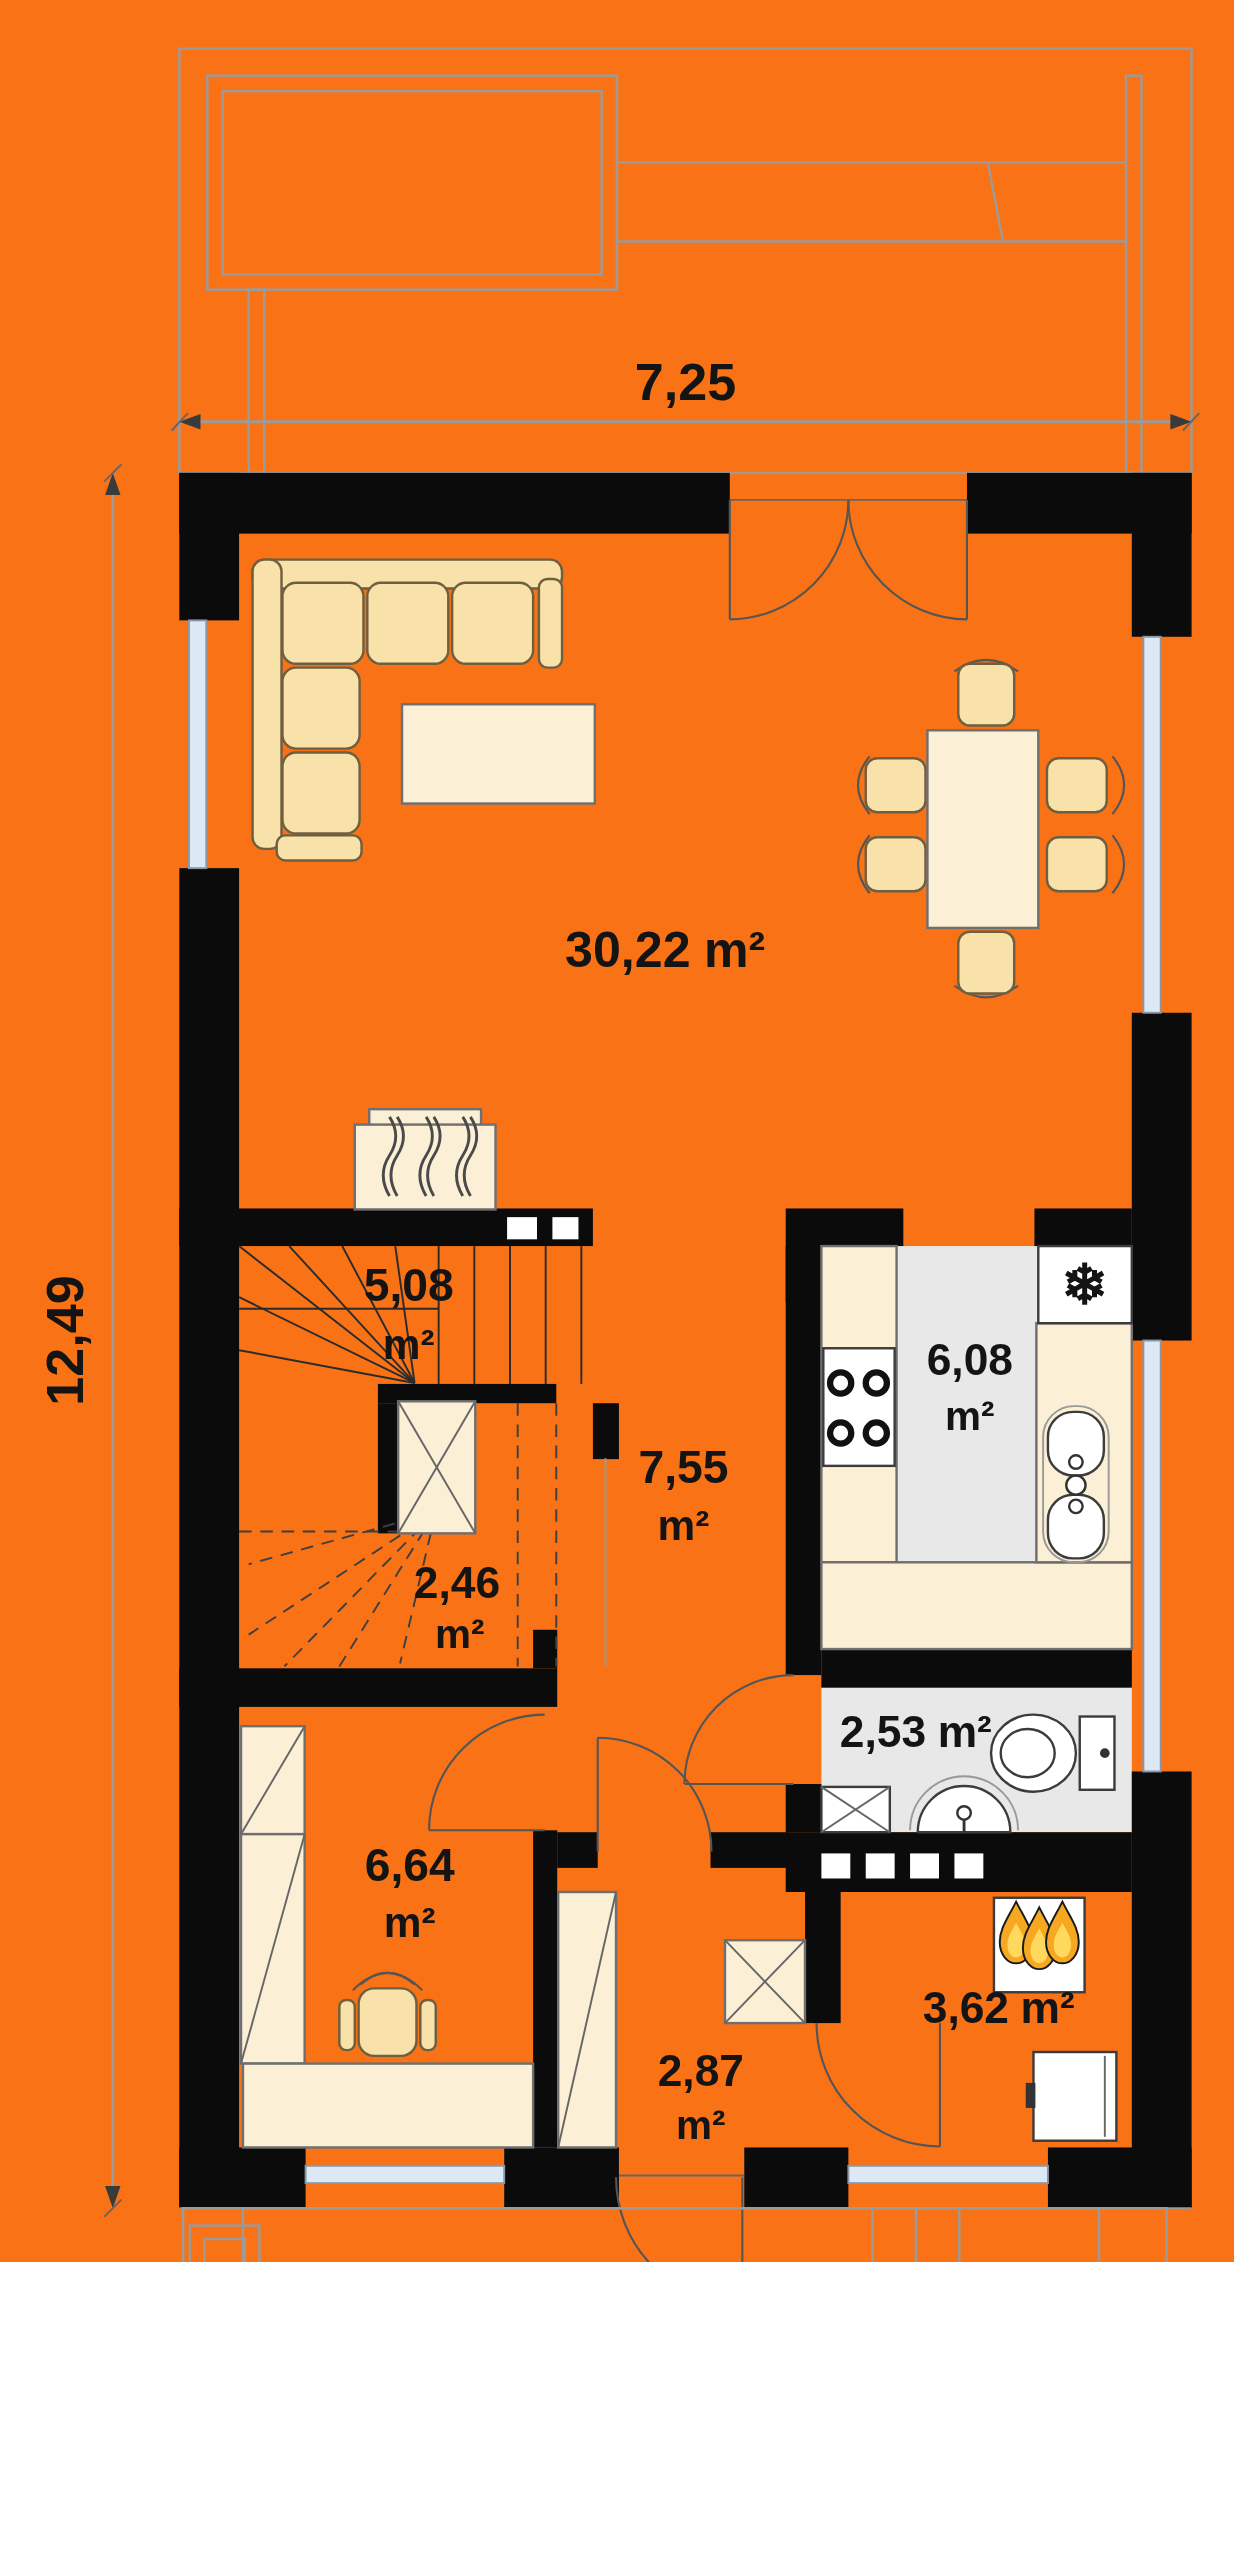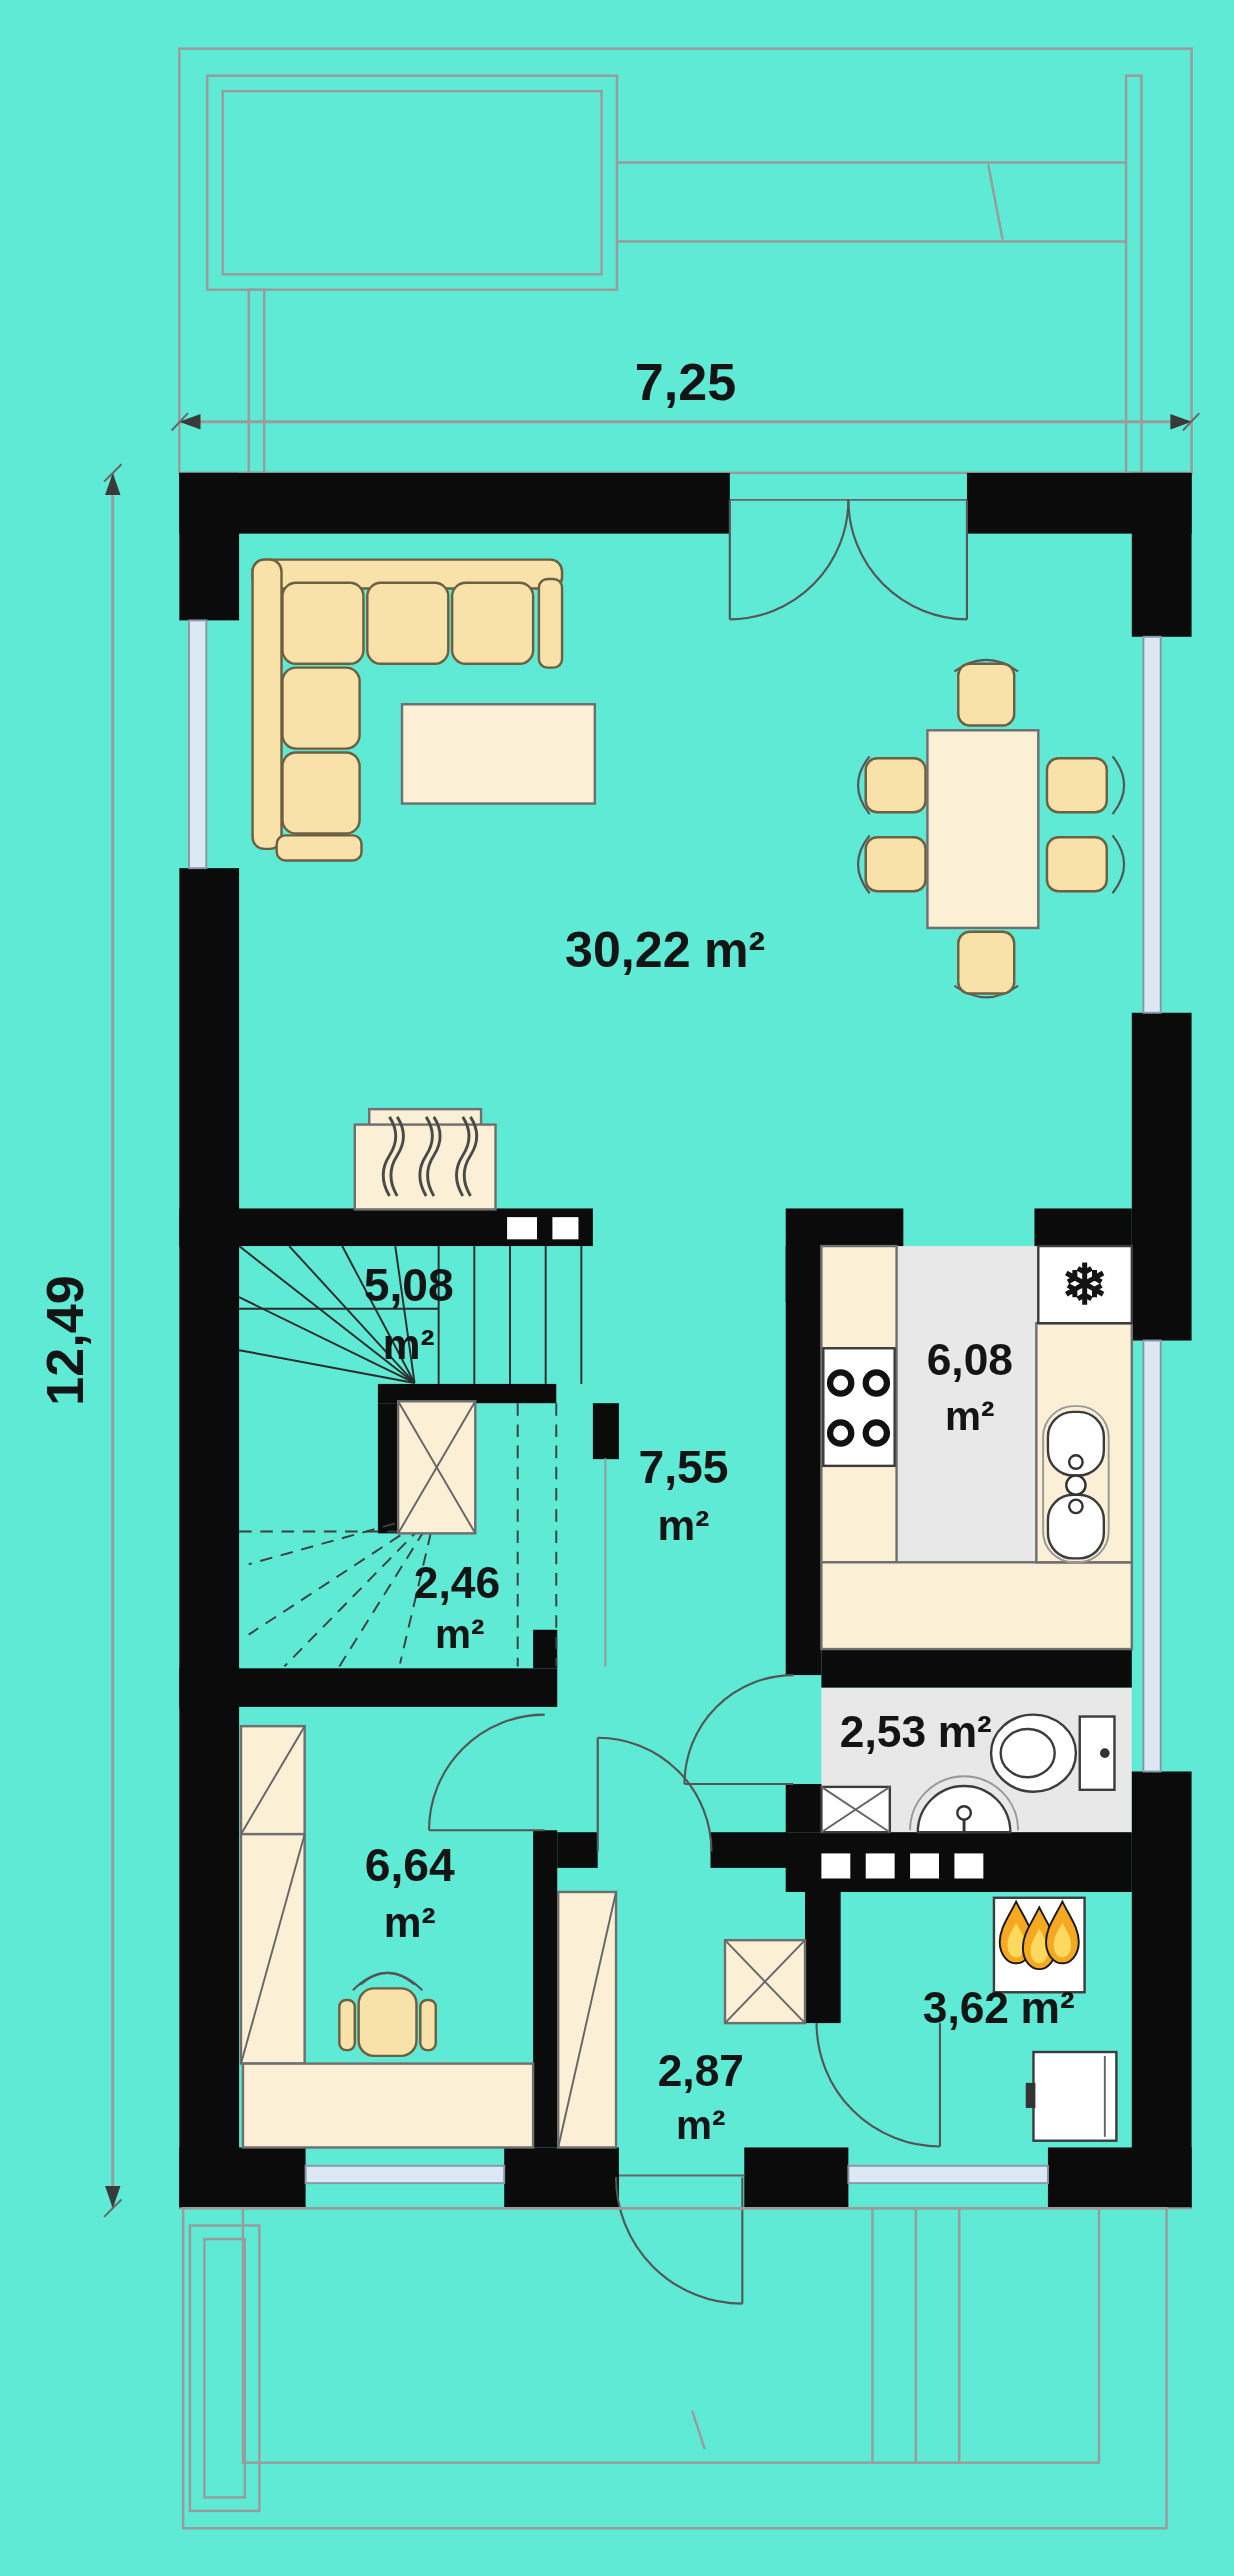--- a/index.html
+++ b/index.html
@@ -1,21 +1,21 @@
 <!DOCTYPE html>
 <html style="--wall: #0b0b0b; --furniture-fill: #f8e2a9; --furniture-light: #fbefd6; --floor-gray: #e8e8e8; --glazing: #dce8f4; --flame-orange: #f6a821; --flame-yellow: #ffd95e; --line: #666666; --dimension: #9b9b9b;"><head>
 <meta charset="utf-8">
 <style>
   :root{
     --wall:#0b0b0b; --furniture-fill:#f8e2a9; --furniture-light:#fbefd6;
     --floor-gray:#e8e8e8; --glazing:#dce8f4; --flame-orange:#f6a821;
     --flame-yellow:#ffd95e; --line:#666666; --dimension:#9b9b9b;
   }
   html,body{margin:0;padding:0;background:#fff;}
-  .stage{width:1234px;height:2576px;background:#5eead4;position:relative;overflow:hidden;}
+  .stage{width:1234px;height:2262px;background:#f97316;position:relative;overflow:hidden;}
   svg{display:block;}
   .wall{fill:var(--wall);stroke:none;}
   .whitesq{fill:#fff;stroke:none;}
   .beige{fill:var(--furniture-fill);stroke:#6e5f41;stroke-width:2.5;}
   .pale{fill:var(--furniture-light);stroke:#6f6f6f;stroke-width:2.5;}
   .white-item{fill:#ffffff;stroke:#3c3c3c;stroke-width:2.5;}
   .thin{stroke:#666;stroke-width:2;fill:none;}
   .soft{stroke:#999;stroke-width:2;fill:none;}
   .arc{stroke:#555;stroke-width:2.2;fill:none;}
   .dash{stroke:#3f3f3f;stroke-width:2;fill:none;stroke-dasharray:13 9;}

